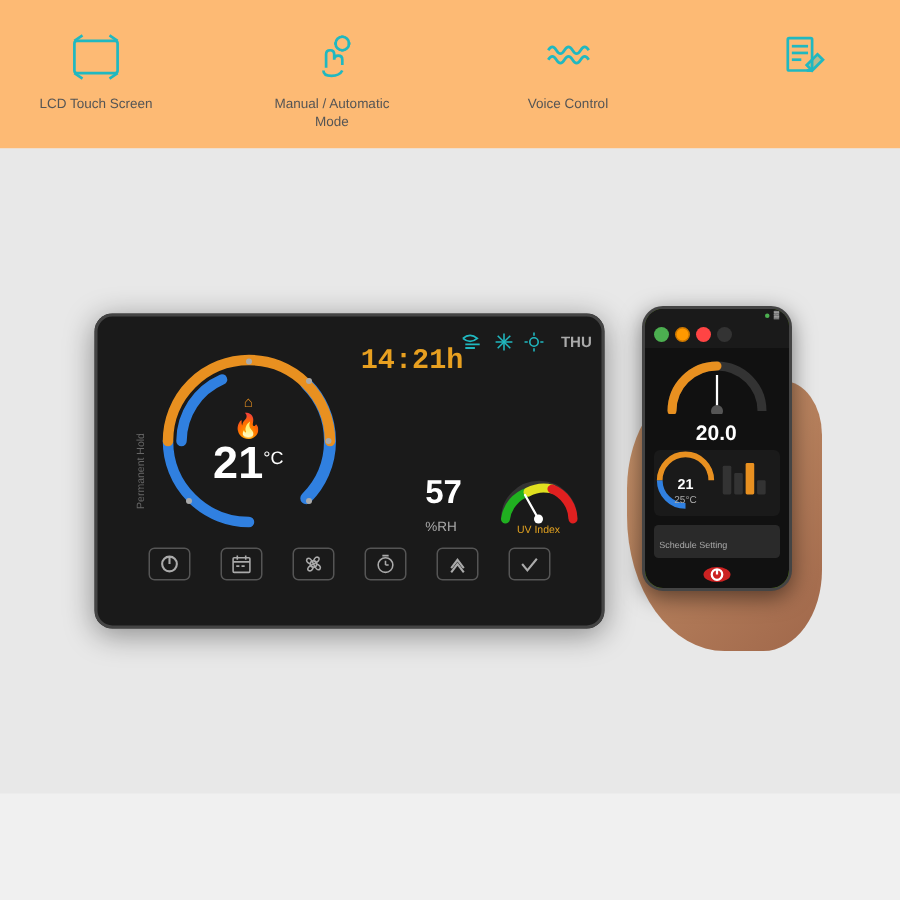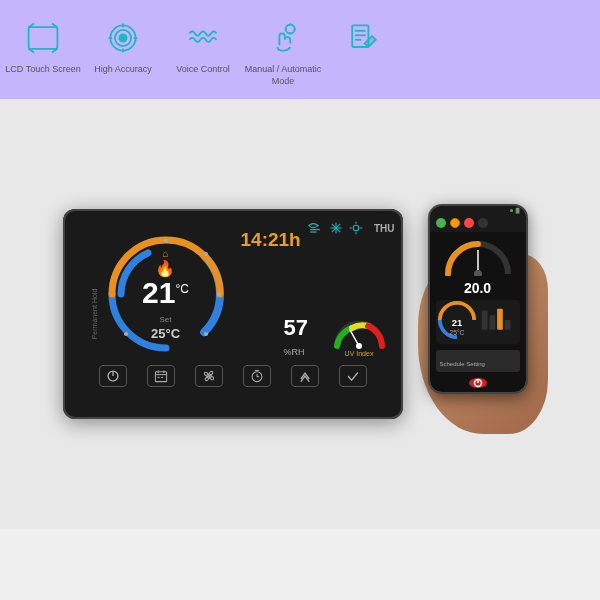--- a/index.html
+++ b/index.html
@@ -7,24 +7,24 @@
       width: 600px;
       height: 600px;
       background: #f0f0f0;
       font-family: Arial, sans-serif;
       overflow: hidden;
     }
 
     
     .features-bar {
       display: flex;
-      justify-content: flex-start;
+      justify-content: space-between;
       align-items: flex-start;
-      padding: 18px 3px 12px;
-      background: #c4b5fd;
+      padding: 18px 24px 12px;
+      background: #fdba74;
     }
     .feature-item {
       display: flex;
       flex-direction: column;
       align-items: center;
       width: 80px;
       text-align: center;
     }
     .feature-icon {
       width: 40px;
@@ -176,63 +176,49 @@
         <line x1="4" y1="8" x2="10" y2="4"></line>
         <line x1="36" y1="8" x2="30" y2="4"></line>
         <line x1="4" y1="32" x2="10" y2="36"></line>
         <line x1="36" y1="32" x2="30" y2="36"></line>
       </svg>
     </div>
     <span class="feature-label">LCD Touch Screen</span>
   </div>
 
 
-  <div class="feature-item">
-    <div class="feature-icon">
-      <svg class="feature-svg" viewBox="0 0 40 40" fill="none" stroke="#20b8c0" stroke-width="2">
-        <circle cx="20" cy="20" r="14"></circle>
-        <circle cx="20" cy="20" r="9"></circle>
-        <circle cx="20" cy="20" r="4" fill="#20b8c0"></circle>
-        <line x1="20" y1="4" x2="20" y2="8"></line>
-        <line x1="20" y1="32" x2="20" y2="36"></line>
-        <line x1="4" y1="20" x2="8" y2="20"></line>
-        <line x1="32" y1="20" x2="36" y2="20"></line>
-      </svg>
-    </div>
-    <span class="feature-label">High Accuracy</span>
-  </div>
-
-  <div class="feature-item">
-    <div class="feature-icon">
-      <svg class="feature-svg" viewBox="0 0 40 40" fill="none" stroke="#20b8c0" stroke-width="2">
-        <path d="M5 15 Q8 10 11 15 Q14 20 17 15 Q20 10 23 15 Q26 20 29 15 Q32 10 35 15"></path>
-        <path d="M5 22 Q8 17 11 22 Q14 27 17 22 Q20 17 23 22 Q26 27 29 22 Q32 17 35 22"></path>
-      </svg>
-    </div>
-    <span class="feature-label">Voice Control</span>
-  </div>
 
   <div class="feature-item">
     <div class="feature-icon">
       <svg class="feature-svg" viewBox="0 0 40 40" fill="none" stroke="#20b8c0" stroke-width="2">
         <path d="M16 28 L16 18 Q16 15 19 15 Q22 15 22 18 L22 22 Q22 19 25 19 Q28 19 28 22 L28 26"></path>
         <circle cx="28" cy="10" r="5"></circle>
         <line x1="28" y1="4" x2="28" y2="6"></line>
         <line x1="28" y1="14" x2="28" y2="16"></line>
         <line x1="22" y1="10" x2="24" y2="10"></line>
         <line x1="32" y1="10" x2="34" y2="10"></line>
         <path d="M14 30 Q14 34 20 34 Q26 34 28 30"></path>
       </svg>
     </div>
     <span class="feature-label">Manual / Automatic Mode</span>
   </div>
 
   <div class="feature-item">
     <div class="feature-icon">
       <svg class="feature-svg" viewBox="0 0 40 40" fill="none" stroke="#20b8c0" stroke-width="2">
+        <path d="M5 15 Q8 10 11 15 Q14 20 17 15 Q20 10 23 15 Q26 20 29 15 Q32 10 35 15"></path>
+        <path d="M5 22 Q8 17 11 22 Q14 27 17 22 Q20 17 23 22 Q26 27 29 22 Q32 17 35 22"></path>
+      </svg>
+    </div>
+    <span class="feature-label">Voice Control</span>
+  </div>
+
+  <div class="feature-item">
+    <div class="feature-icon">
+      <svg class="feature-svg" viewBox="0 0 40 40" fill="none" stroke="#20b8c0" stroke-width="2">
         <rect x="8" y="6" width="18" height="24" rx="1"></rect>
         <line x1="11" y1="12" x2="23" y2="12"></line>
         <line x1="11" y1="17" x2="23" y2="17"></line>
         <line x1="11" y1="22" x2="18" y2="22"></line>
         <path d="M22 26 L30 18 L34 22 L26 30 Z" fill="#20b8c0" opacity="0.3"></path>
         <path d="M22 26 L30 18 L34 22 L26 30 Z"></path>
         <line x1="22" y1="30" x2="26" y2="30"></line>
       </svg>
     </div>
   </div>
@@ -295,30 +281,26 @@
 
           <span style="font-size:10px;color:#e89020;display:block;text-align:center;">⌂</span>
 
           <span style="font-size:16px;display:block;text-align:center;">🔥</span>
 
           <div style="display:flex;align-items:flex-start;justify-content:center;">
             <span style="font-size:30px;font-weight:bold;color:#fff;line-height:1;">21</span>
             <span style="font-size:12px;color:#fff;margin-top:4px;">°C</span>
           </div>
 
-          <div style="text-align:center;">
-            <span style="font-size:8px;color:#888;">Set</span>
-            <span style="font-size:13px;color:#ccc;font-weight:bold;display:block;">25°C</span>
-          </div>
         </div>
       </div>
 
       <div style="flex:1;margin-left:10px;height:130px;display:flex;flex-direction:column;justify-content:space-between;">
 
-        <div style="color:#e8a020;font-size:19px;font-weight:bold;">14:21h</div>
+        <div style="color:#e8a020;font-size:19px;font-weight:bold;font-family:Liberation Mono, monospace;">14:21h</div>
 
         <div style="display:flex;align-items:center;gap:8px;margin-left:43px;">
           <div>
             <span style="font-size:22px;font-weight:bold;color:#fff;">57</span>
             <span style="font-size:9px;color:#aaa;">%RH</span>
           </div>
 
           <div style="display:flex;flex-direction:column;align-items:center;">
             <svg width="55" height="32" viewBox="0 0 55 32">
               <path d="M 5 28 A 22 22 0 0 1 50 28" fill="none" stroke="#333" stroke-width="6"></path>

